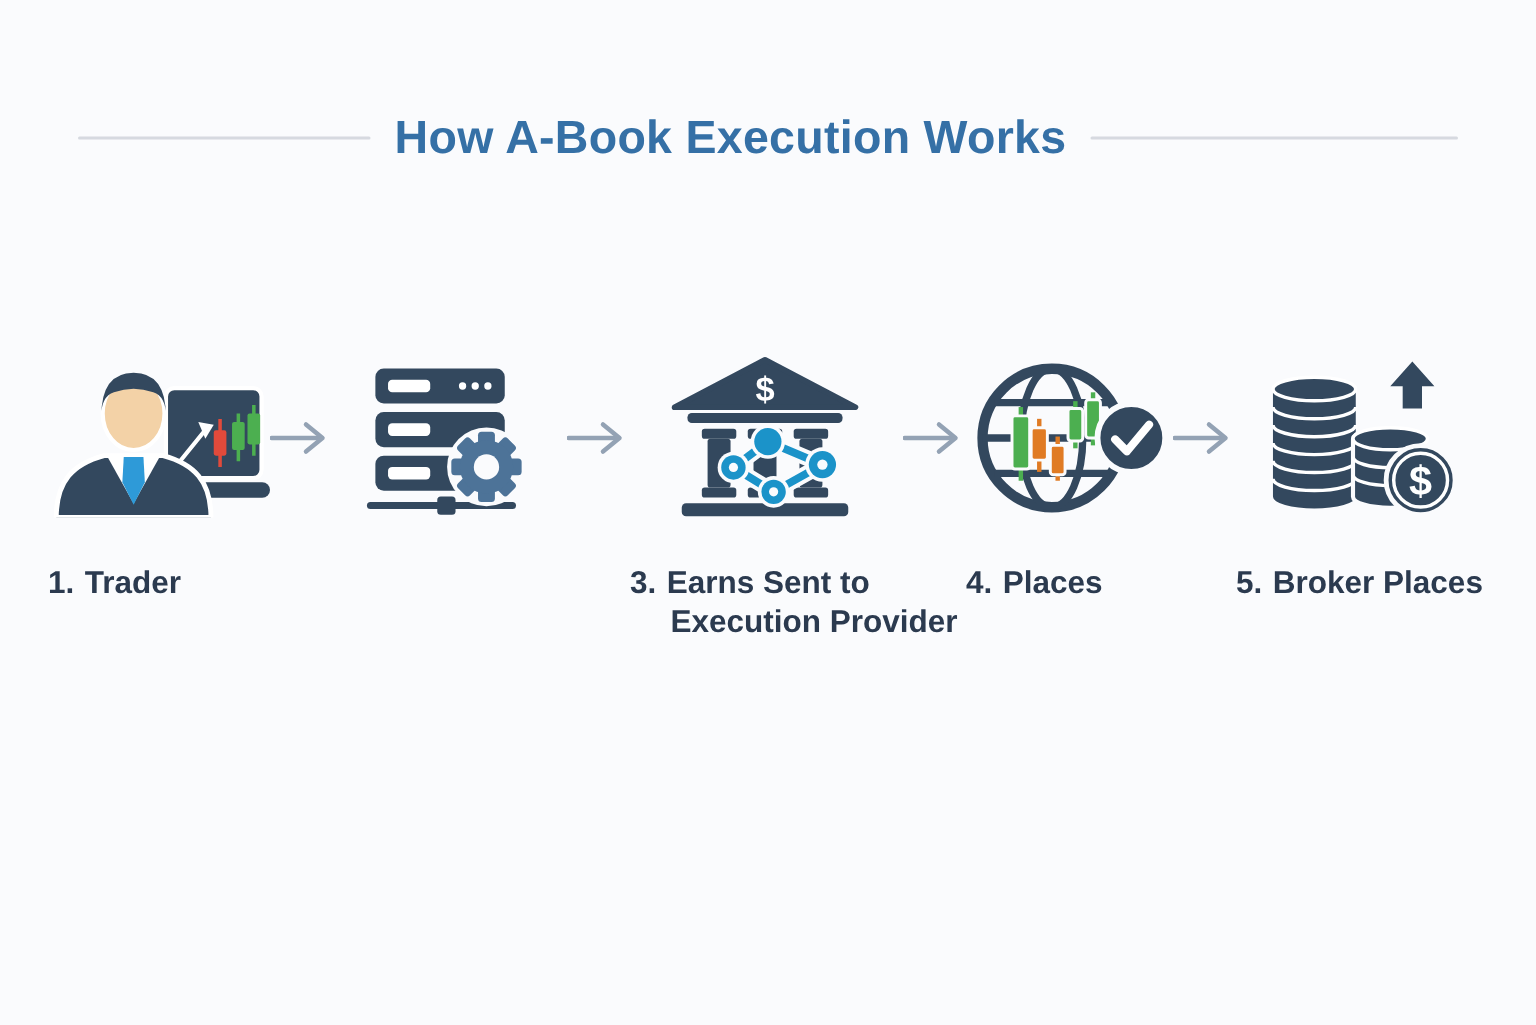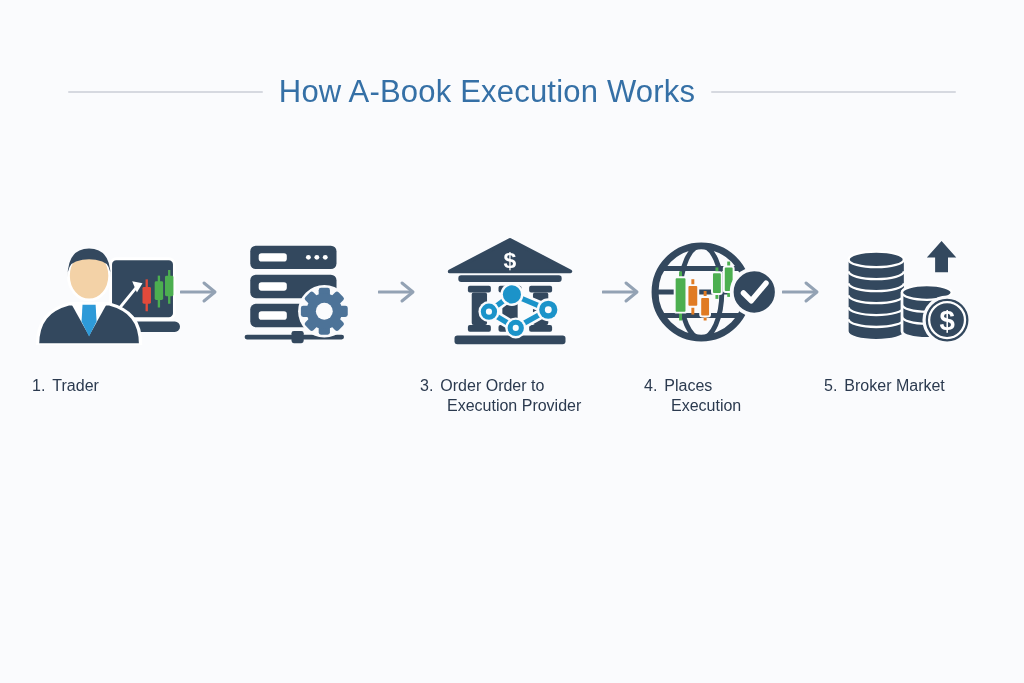--- a/index.html
+++ b/index.html
@@ -10,28 +10,28 @@
   }
   *{margin:0;padding:0;box-sizing:border-box}
   html,body{width:1024px;height:683px;overflow:hidden}
   body{background:var(--bg);font-family:"Liberation Sans",sans-serif;position:relative}
   svg{display:block}
 
   .title-row{display:flex;align-items:center;justify-content:center;margin-top:74px;gap:16px}
   .title-line{height:2px;background:var(--divider-gray);border-radius:1px;opacity:.75}
   .title-line.left{width:195px}
   .title-line.right{width:245px}
-  .title-text{font-size:31px;font-weight:400;color:var(--title-blue);letter-spacing:.2px}
+  .title-text{font-size:31px;font-weight:700;color:var(--title-blue);letter-spacing:.2px}
 
   .flow{display:flex;align-items:flex-start;justify-content:flex-start;margin-top:106px;padding:0 24px 0 30px}
   .step{display:flex;flex-direction:column;flex:none}
   .s1{width:150px}.s2{width:158px}.s3{width:184px}.s4{width:140px}.s5{width:160px}
   .icon-box{height:152px;display:flex;align-items:center;justify-content:center}
   .arrow-box{height:152px;width:40px;flex:none;display:flex;align-items:center;justify-content:center}
-  .label{margin-top:8px;font-size:16px;font-weight:400;color:var(--label-navy);line-height:1.24;white-space:nowrap;padding-left:2px}
+  .label{margin-top:8px;font-size:21px;font-weight:700;color:var(--label-navy);line-height:1.24;white-space:nowrap;padding-left:2px}
   .label .w{margin-left:7px}
   .label .l2{padding-left:27px}
 
   
   .f-navy{fill:var(--icon-navy)} .f-steel{fill:var(--steel-blue)} .f-blue{fill:var(--bright-blue)}
   .f-green{fill:var(--candle-green)} .f-orange{fill:var(--candle-orange)} .f-red{fill:var(--candle-red)}
   .f-skin{fill:var(--skin)} .f-tie{fill:var(--tie-blue)} .f-white{fill:#fff} .f-bg{fill:var(--bg)} .f-none{fill:none}
   .s-white{stroke:#fff} .s-bg{stroke:var(--bg)} .s-navy{stroke:var(--icon-navy)}
   .s-blue{stroke:var(--bright-blue)} .s-green{stroke:var(--candle-green)} .s-orange{stroke:var(--candle-orange)}
   .s-red{stroke:var(--candle-red)} .s-arrow{stroke:var(--arrow-gray)}
@@ -166,21 +166,21 @@
             <circle cx="76" cy="95" r="11" class="f-bg"></circle>
               <circle cx="76" cy="95" r="8.5" class="f-blue"></circle>
               <circle cx="76" cy="95" r="3.2" class="f-bg"></circle>
             <circle cx="110" cy="76" r="12" class="f-bg"></circle>
               <circle cx="110" cy="76" r="9.5" class="f-blue"></circle>
               <circle cx="110" cy="76" r="3.6" class="f-bg"></circle>
           </g>
         </svg>
       </div>
       <div class="label">
-        <div class="l1"><span>3.</span><span class="w">Order Order to</span></div>
+        <div class="l1"><span>3.</span><span class="w">Earns Sent to</span></div>
         <div class="l2">Execution Provider</div>
       </div>
     </div>
 
     <div class="arrow-box">
       <svg width="40" height="26" viewBox="0 0 40 26">
         <line x1="1" y1="13" x2="32" y2="13" class="s-arrow join-round" stroke-width="3"></line>
         <polyline points="24,4 35,13 24,22" class="f-none s-arrow join-round" stroke-width="3"></polyline>
       </svg>
     </div>
@@ -208,21 +208,20 @@
             <rect x="83" y="31" width="10" height="26" rx="2" class="f-green s-bg" stroke-width="2"></rect>
           </g>
           <g>
             <circle cx="114" cy="57" r="23" class="f-navy s-bg" stroke-width="4"></circle>
             <polyline points="103,58 111,66 126,48" class="f-none s-white join-round" stroke-width="5.5"></polyline>
           </g>
         </svg>
       </div>
       <div class="label">
         <div class="l1"><span>4.</span><span class="w">Places</span></div>
-        <div class="l2">Execution</div>
       </div>
     </div>
 
     <div class="arrow-box">
       <svg width="40" height="26" viewBox="0 0 40 26">
         <line x1="1" y1="13" x2="32" y2="13" class="s-arrow join-round" stroke-width="3"></line>
         <polyline points="24,4 35,13 24,22" class="f-none s-arrow join-round" stroke-width="3"></polyline>
       </svg>
     </div>
 
@@ -248,18 +247,18 @@
             <path d="M75,84 A27,8 0 0 0 129,84" class="f-none s-white" stroke-width="2.5"></path>
           </g>
           <g>
             <circle cx="124" cy="88" r="25" class="f-navy s-bg" stroke-width="3.5"></circle>
             <circle cx="124" cy="88" r="19.5" class="f-none s-white" stroke-width="2.5"></circle>
             <text x="124" y="99" font-size="30" class="icon-text">$</text>
           </g>
         </svg>
       </div>
       <div class="label">
-        <div class="l1"><span>5.</span><span class="w">Broker Market</span></div>
+        <div class="l1"><span>5.</span><span class="w">Broker Places</span></div>
       </div>
     </div>
 
   </div>
 </div>
 
 </body></html>

